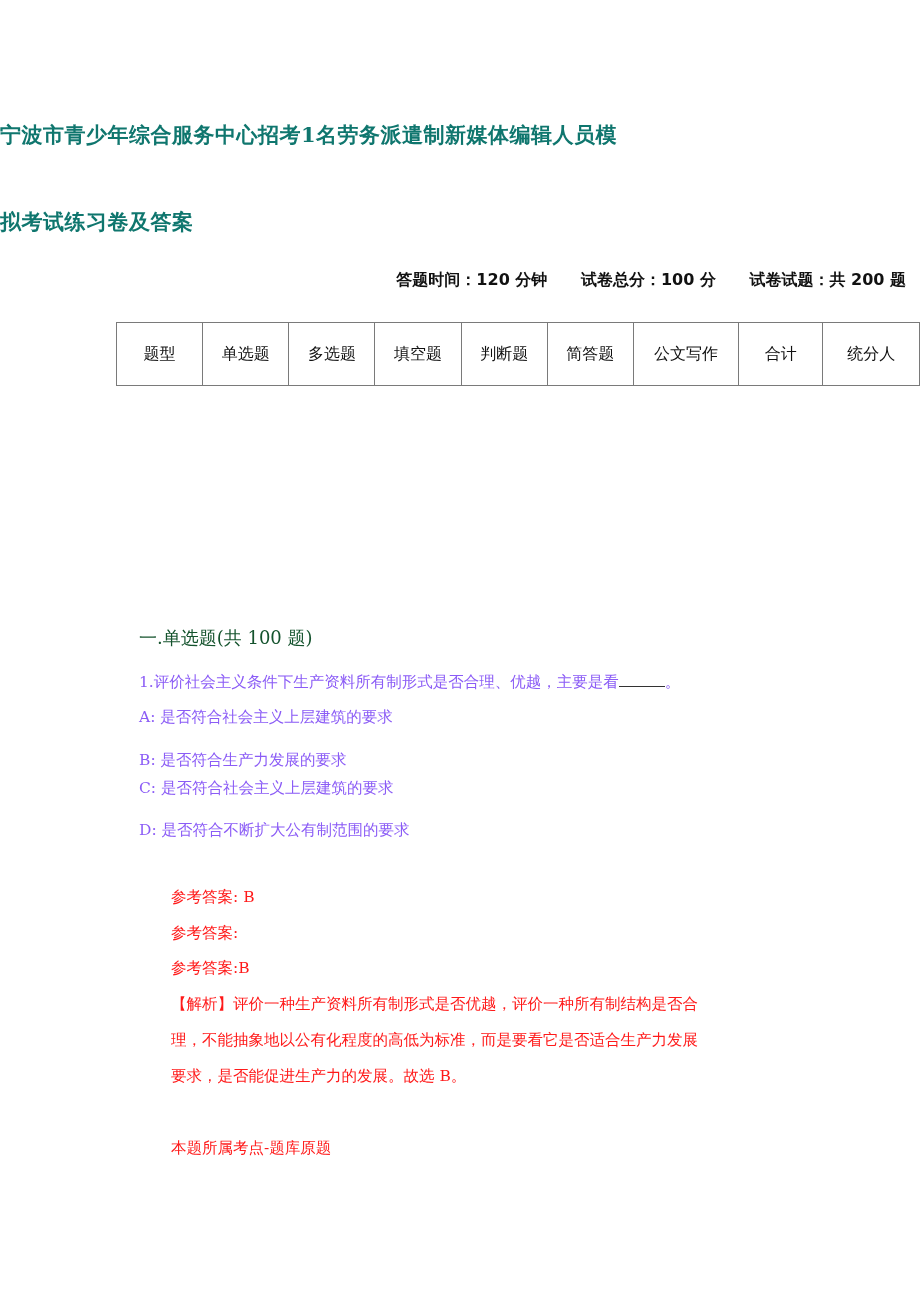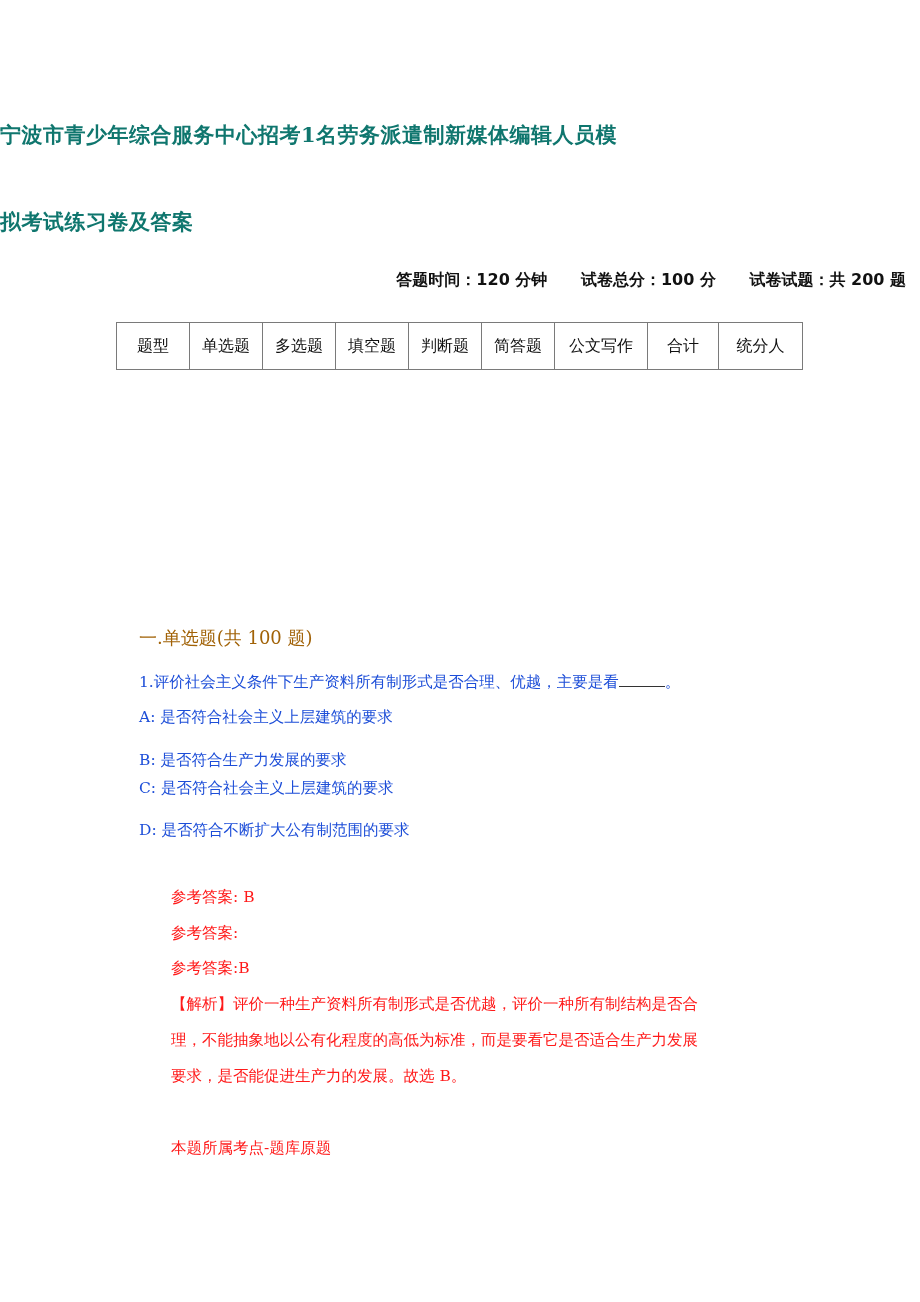--- a/index.html
+++ b/index.html
@@ -47,40 +47,40 @@
       top: 322px;
       left: 116px;
       border-collapse: collapse;
       font-family: "DejaVu Sans", "Liberation Sans", sans-serif;
       font-size: 16px;
       color: #111;
     }
     table.score td {
       border: 1.5px solid #7a7a7a;
       height: 46px;
-      padding: 0;
+      padding: 8px;
       text-align: center;
       vertical-align: middle;
     }
     table.score tr.r2 td { height: 47px; }
 
     .section-heading {
       position: absolute;
       top: 626px;
       left: 139px;
       font-size: 18px;
       font-family: "DejaVu Serif", "Liberation Serif", serif;
-      color: #a16207;
+      color: #14532d;
     }
     .line {
       position: absolute;
       left: 139px;
       font-size: 15.5px;
       font-family: "DejaVu Serif", "Liberation Serif", serif;
-      color: #1d4ed8;
+      color: #8b5cf6;
       white-space: nowrap;
     }
     .red { color: #ff1a1a; margin-left: 32px; }
     .blank {
       display: inline-block;
       width: 46px;
       border-bottom: 1px solid #333;
       height: 12px;
       vertical-align: baseline;
     }

